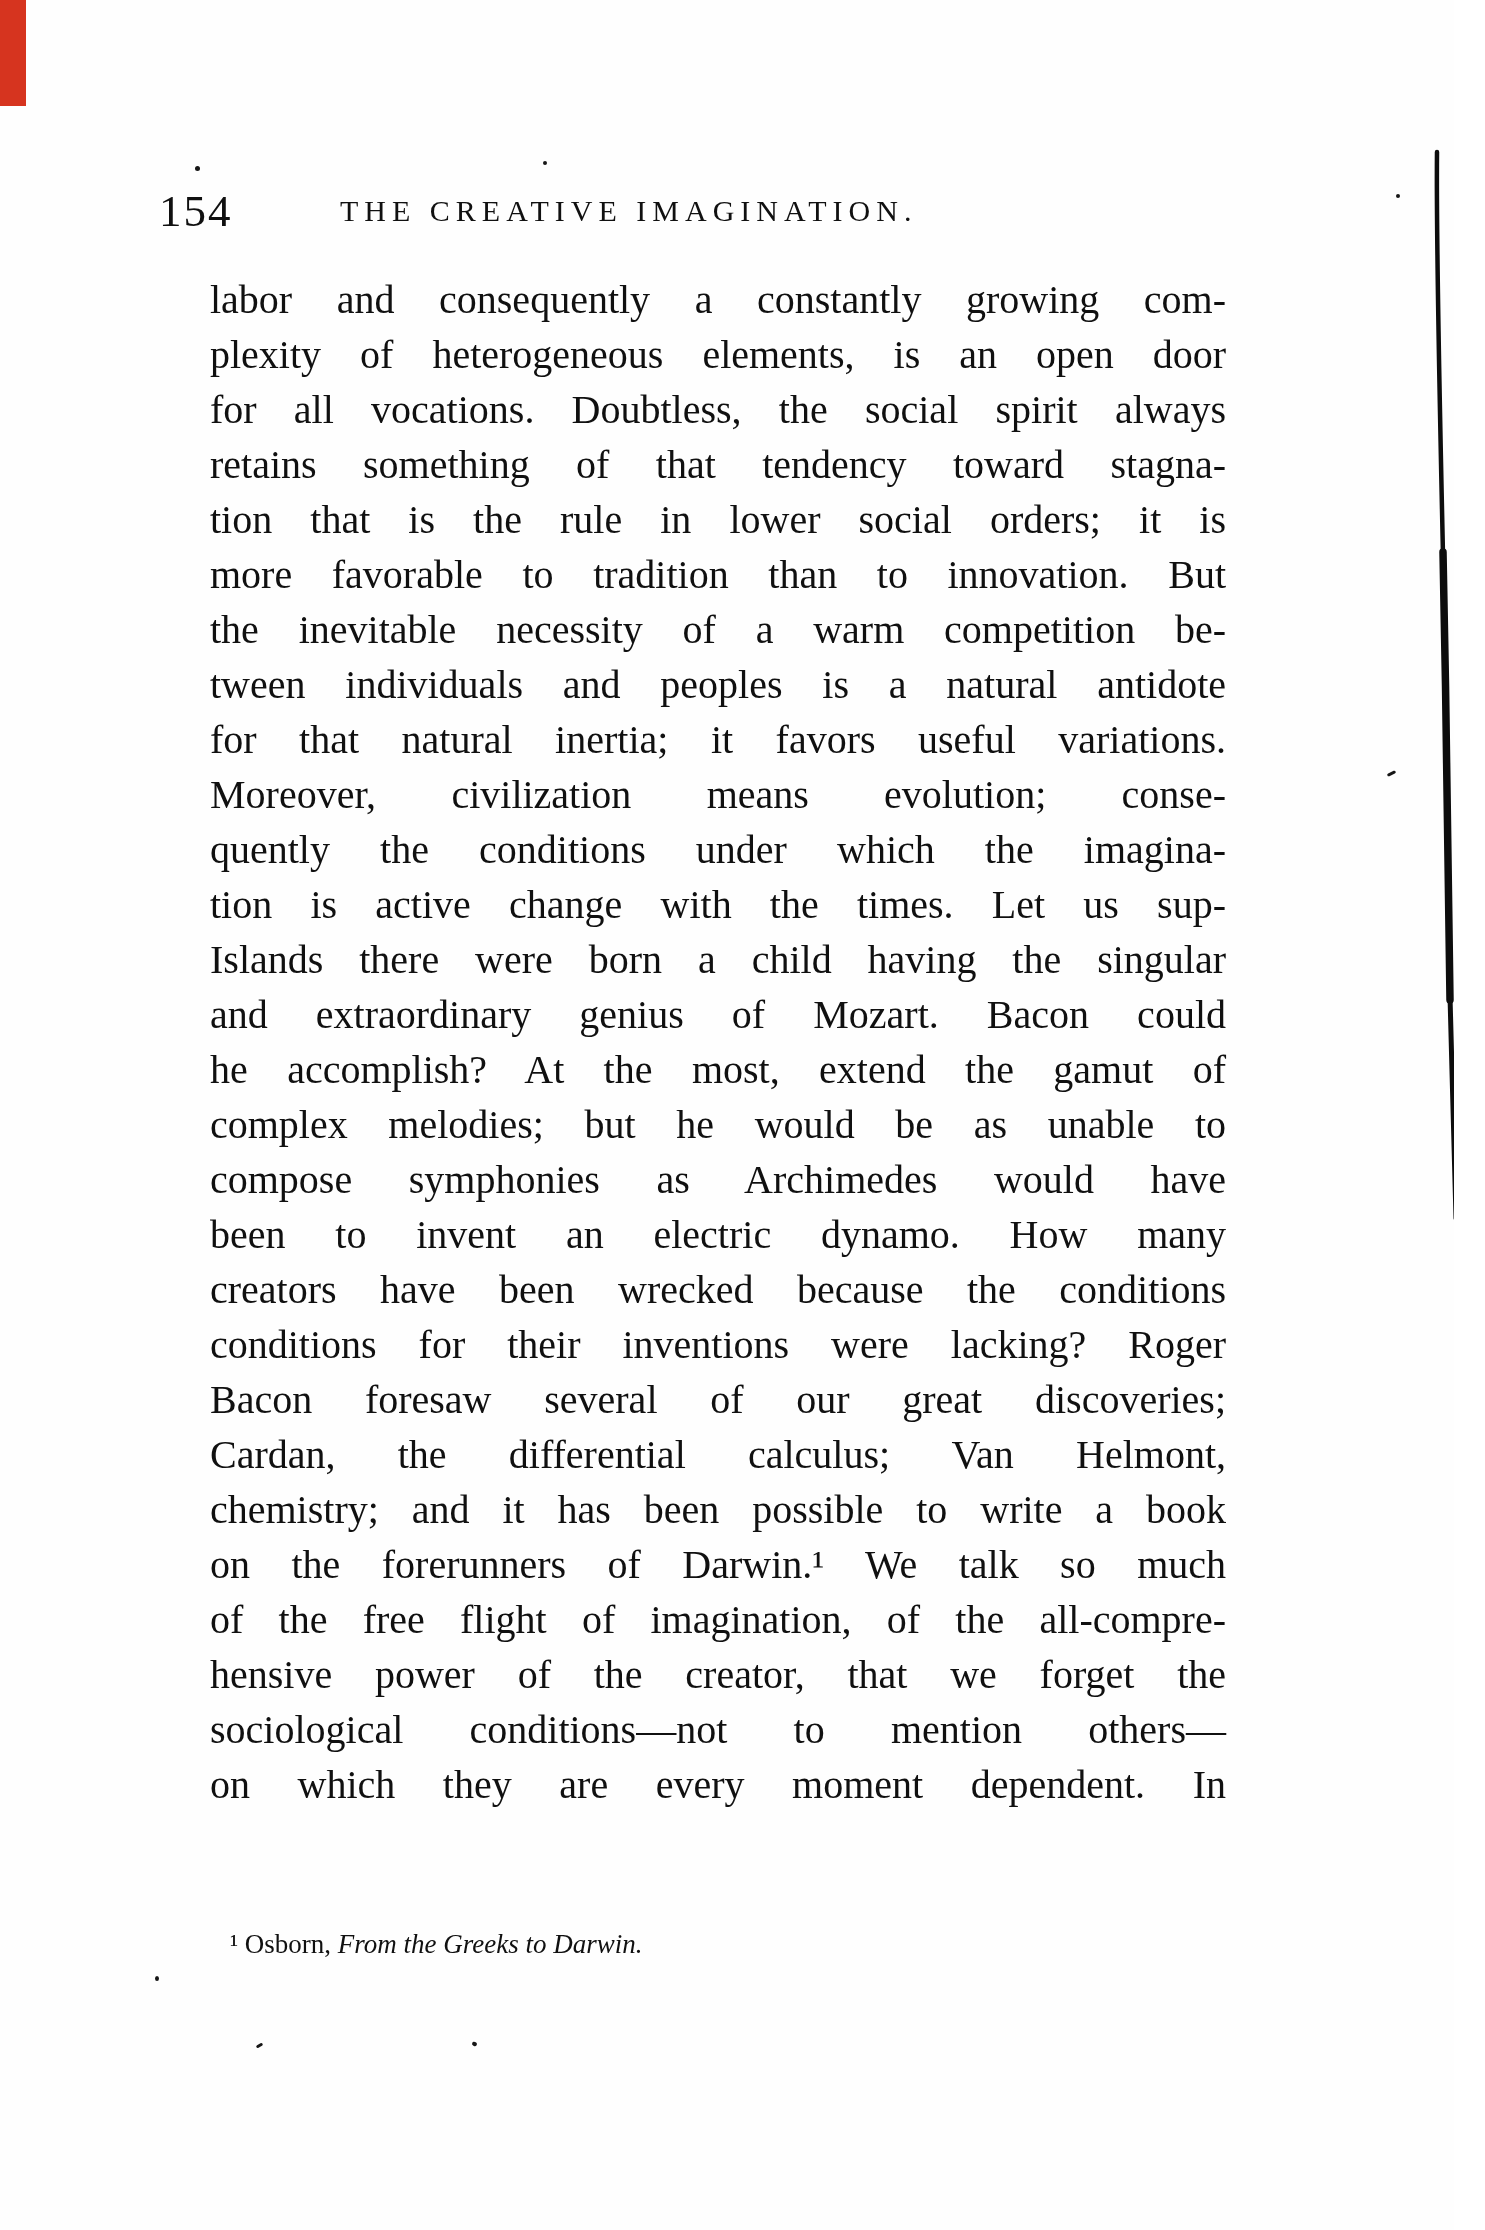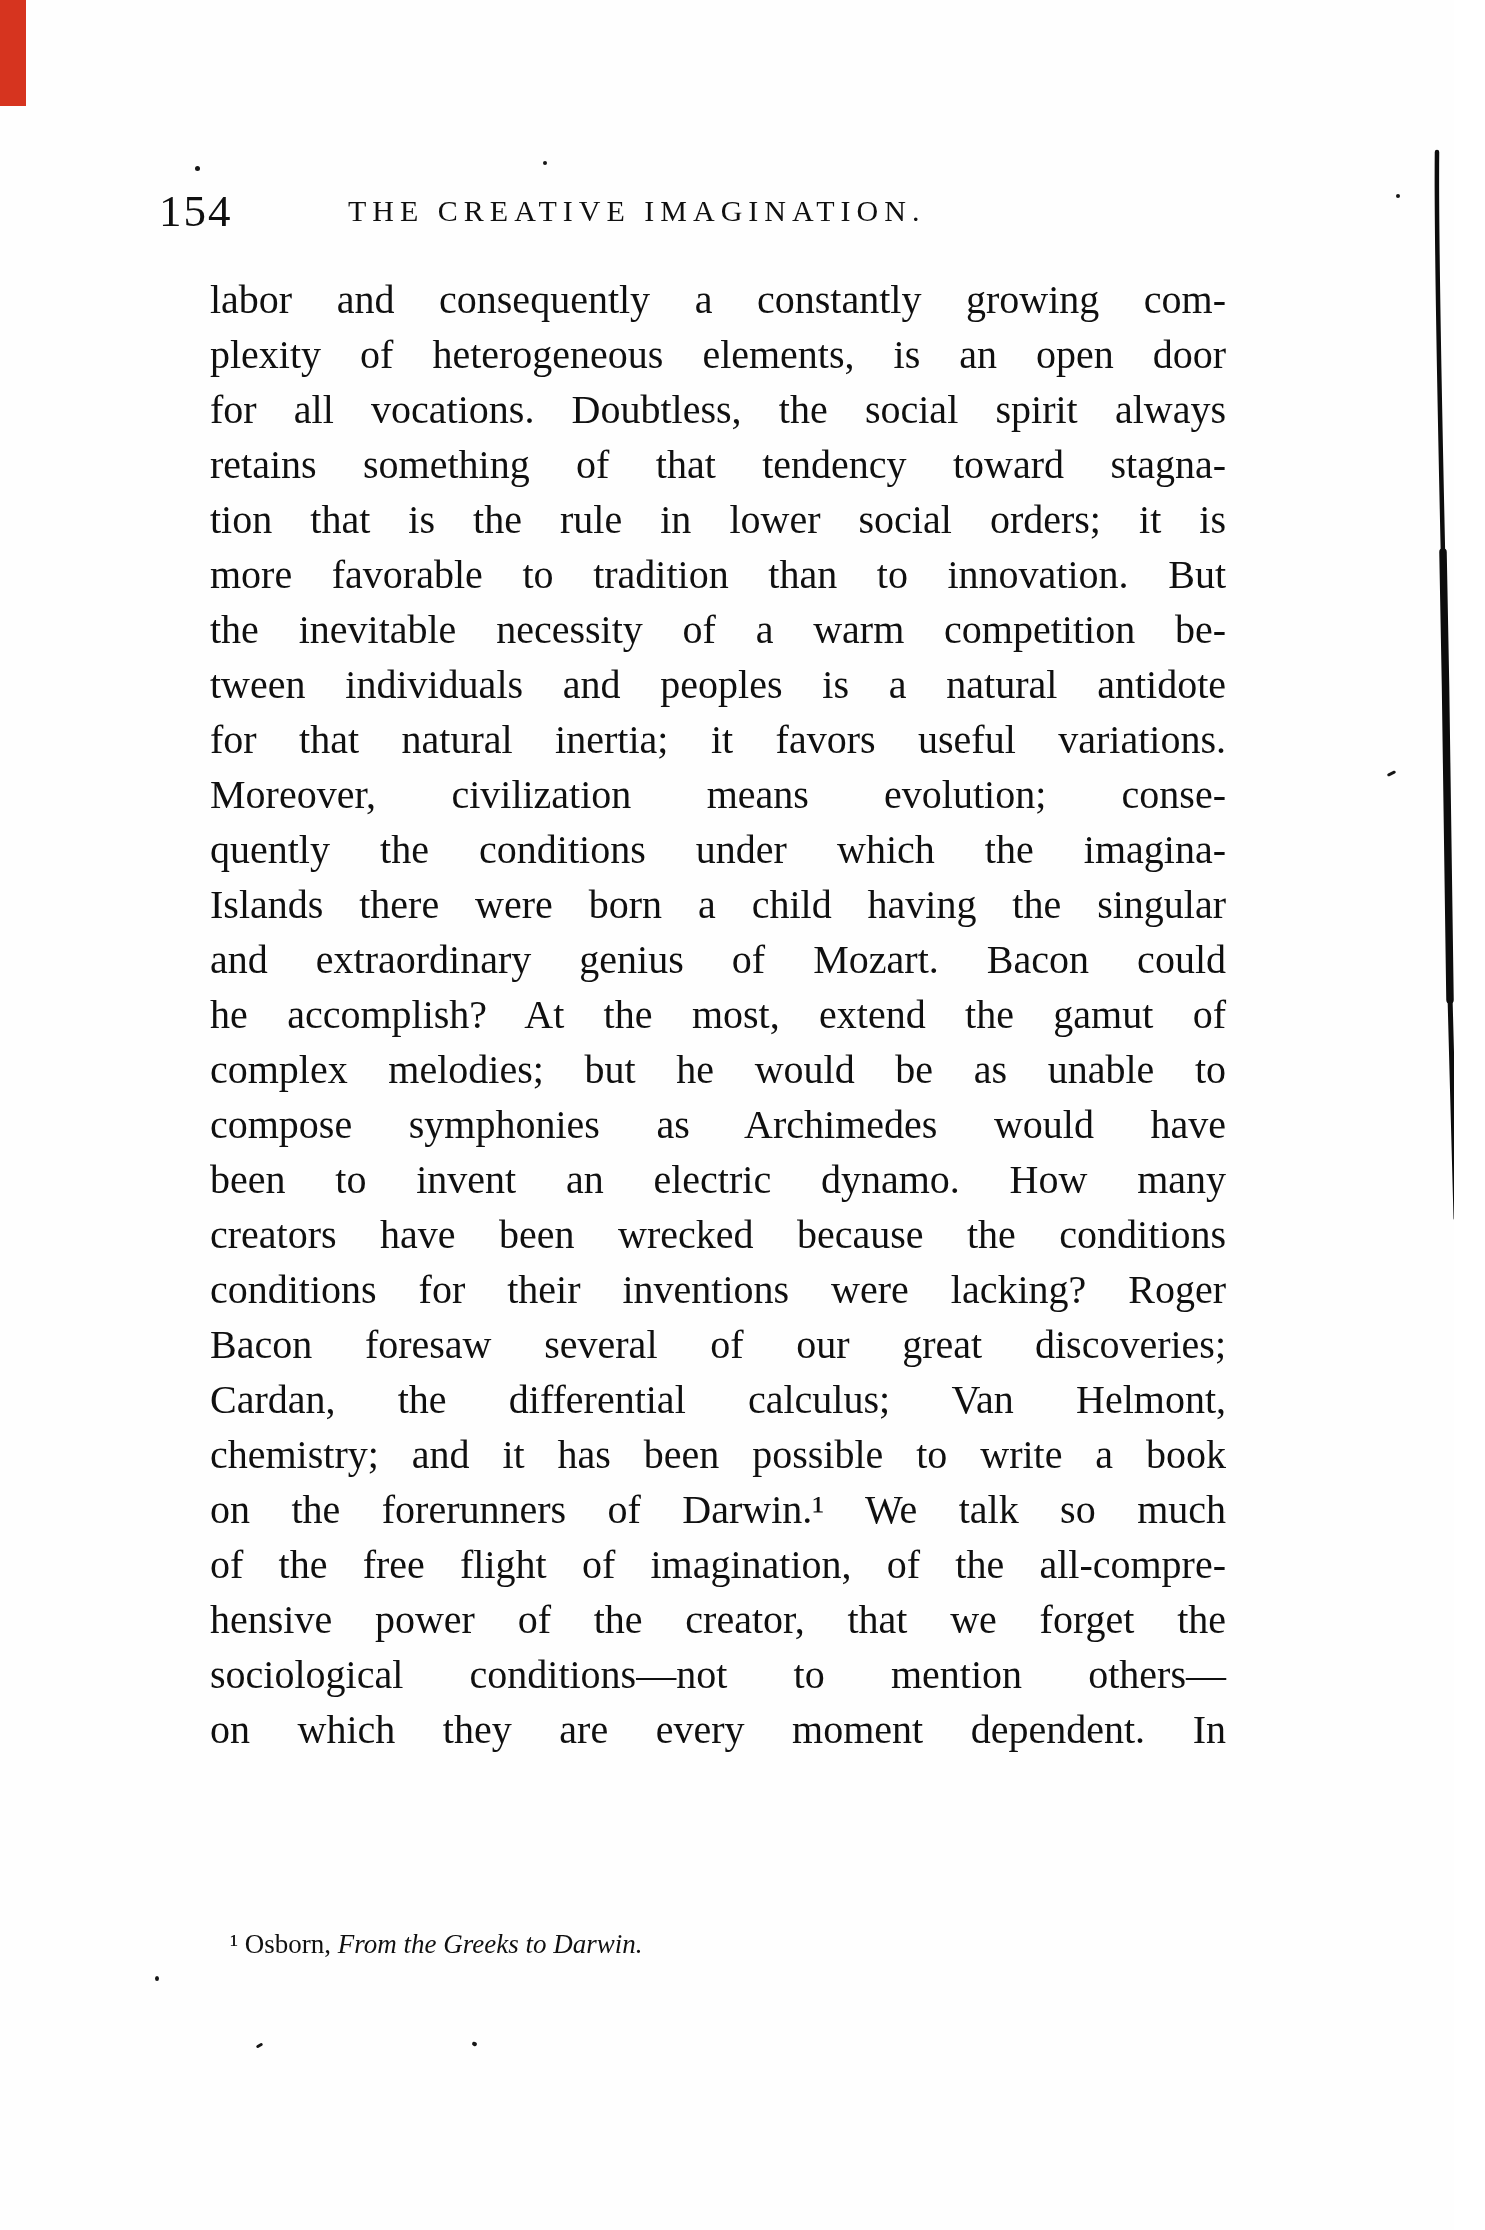--- a/index.html
+++ b/index.html
@@ -18,21 +18,21 @@
     width:26px; height:106px;
     background:var(--bookmark-red, #d6341f);
   }
 
   
   .pagenum {
     position:absolute; left:159px; top:189px;
     font-size:45px; line-height:1; letter-spacing:2px;
   }
   .running-title {
-    position:absolute; left:348px; top:196px;
+    position:absolute; left:340px; top:196px;
     font-size:30px; line-height:1; letter-spacing:6px;
     white-space:nowrap;
   }
 
   
   .body-block {
     position:absolute; left:210px; top:272px; width:1016px;
   }
   .line {
     height:55px; line-height:55px;
@@ -79,20 +79,21 @@
       <div class="line">plexity of heterogeneous elements, is an open door</div>
       <div class="line">for all vocations. Doubtless, the social spirit always</div>
       <div class="line">retains something of that tendency toward stagna-</div>
       <div class="line">tion that is the rule in lower social orders; it is</div>
       <div class="line">more favorable to tradition than to innovation. But</div>
       <div class="line">the inevitable necessity of a warm competition be-</div>
       <div class="line">tween individuals and peoples is a natural antidote</div>
       <div class="line">for that natural inertia; it favors useful variations.</div>
       <div class="line">Moreover, civilization means evolution; conse-</div>
       <div class="line">quently the conditions under which the imagina-</div>
+      <div class="line">tion is active change with the times. Let us sup-</div>
       <div class="line">Islands there were born a child having the singular</div>
       <div class="line">and extraordinary genius of Mozart. Bacon could</div>
       <div class="line">he accomplish? At the most, extend the gamut of</div>
       <div class="line">complex melodies; but he would be as unable to</div>
       <div class="line">compose symphonies as Archimedes would have</div>
       <div class="line">been to invent an electric dynamo. How many</div>
       <div class="line">creators have been wrecked because the conditions</div>
       <div class="line">conditions for their inventions were lacking? Roger</div>
       <div class="line">Bacon foresaw several of our great discoveries;</div>
       <div class="line">Cardan, the differential calculus; Van Helmont,</div>

